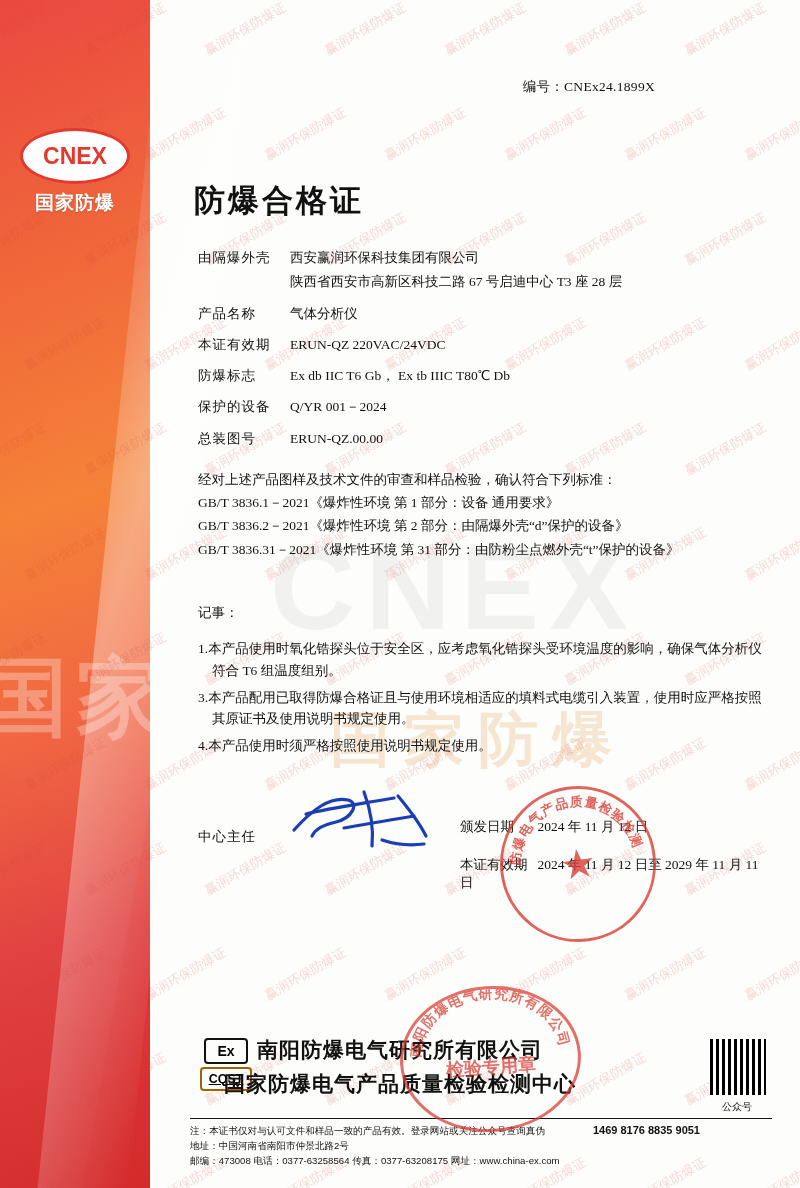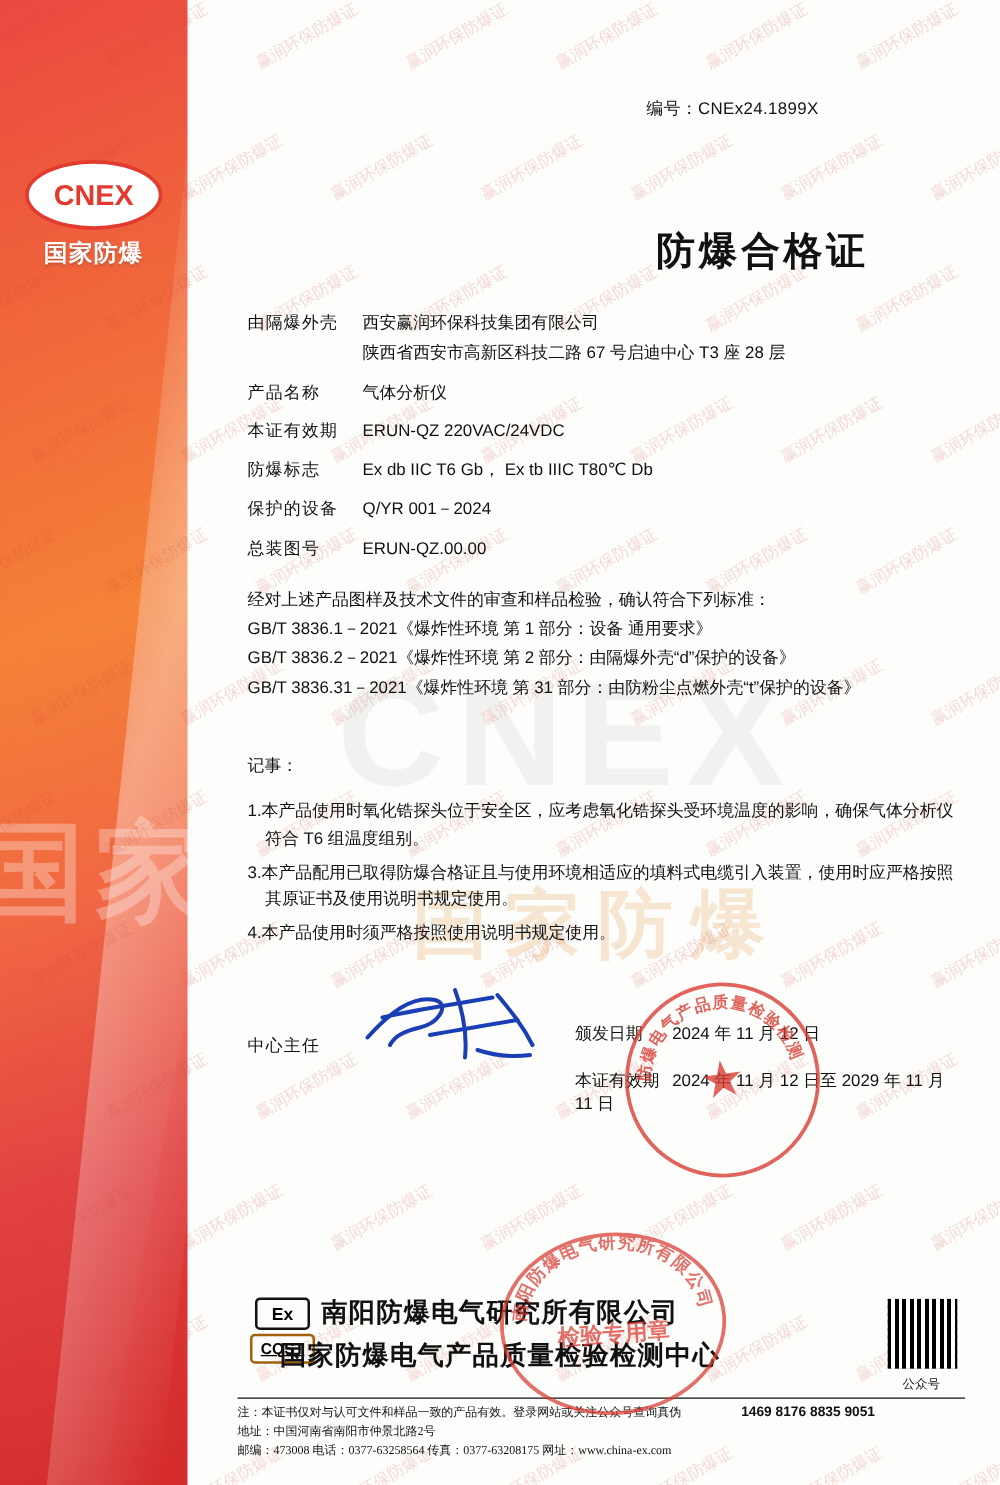--- a/index.html
+++ b/index.html
@@ -73,28 +73,28 @@
     font-size:118px;font-weight:bold;color:rgba(180,180,180,.16);
     letter-spacing:10px;white-space:nowrap;
   }
   .ghost2{
     position:absolute;left:330px;top:700px;z-index:3;pointer-events:none;
     font-size:60px;font-weight:bold;color:rgba(225,150,60,.22);
     letter-spacing:14px;white-space:nowrap;
   }
 
   
-  .content{position:absolute;left:150px;top:0;width:545px;height:1188px;z-index:5;}
+  .content{position:absolute;left:150px;top:0;width:545px;height:1188px;z-index:5;font-family:Liberation Serif, serif;}
   .serial{
     position:absolute;right:40px;top:78px;font-size:13.5px;color:#111;
     letter-spacing:.3px;
   }
   .title{
-    position:absolute;left:0;right:0;top:180px;text-align:right;
-    font-size:31px;font-weight:bold;color:#111;letter-spacing:3px;
+    position:absolute;left:0;right:0;top:180px;text-align:left;
+    font-size:31px;font-weight:bold;color:#111;letter-spacing:3px;padding-left:44px;
   }
 
   .fields{position:absolute;left:48px;top:248px;width:560px;}
   .row{display:flex;margin-bottom:11px;font-size:13.5px;color:#111;line-height:1.5;}
   .row .lbl{width:92px;flex:none;letter-spacing:1px;}
   .row .val{flex:1;}
   .val .l2{margin-top:4px;}
 
   .standards{
     position:absolute;left:48px;top:468px;width:580px;
@@ -184,21 +184,21 @@
   }
   .qr .lab{font-size:10px;margin-top:4px;color:#111;}
 
   .footline{
     position:absolute;left:190px;right:28px;top:1118px;height:1px;background:#111;z-index:6;
   }
   .footer-text{
     position:absolute;left:190px;right:28px;top:1124px;z-index:6;
     font-size:9.6px;color:#111;line-height:1.55;
   }
-  .footer-text .ft-row{display:block;white-space:nowrap;font-family:Liberation Serif, serif;}
+  .footer-text .ft-row{display:block;white-space:nowrap;}
   .footer-phone{
     position:absolute;right:100px;top:1124px;z-index:6;font-size:11px;color:#111;font-weight:bold;
   }
 </style>
 </head>
 <body>
 
 <div class="page">
 
   <div class="left-band">

